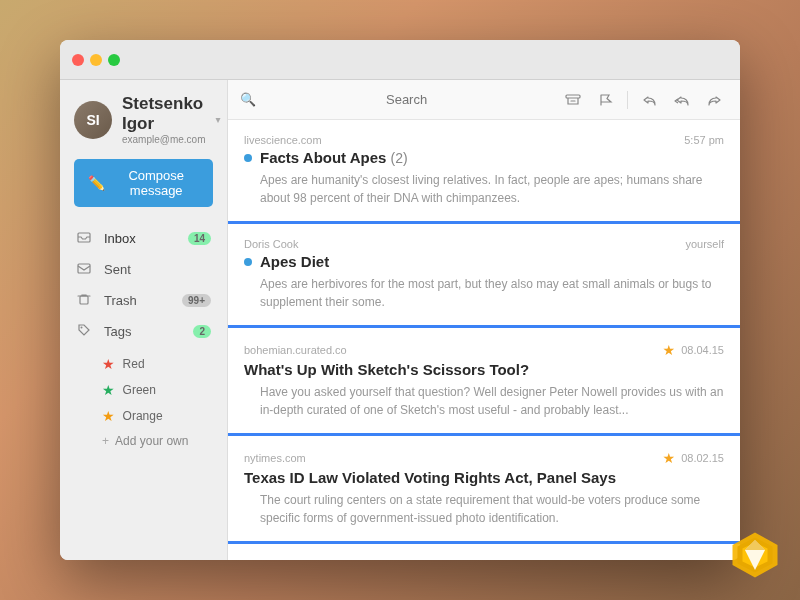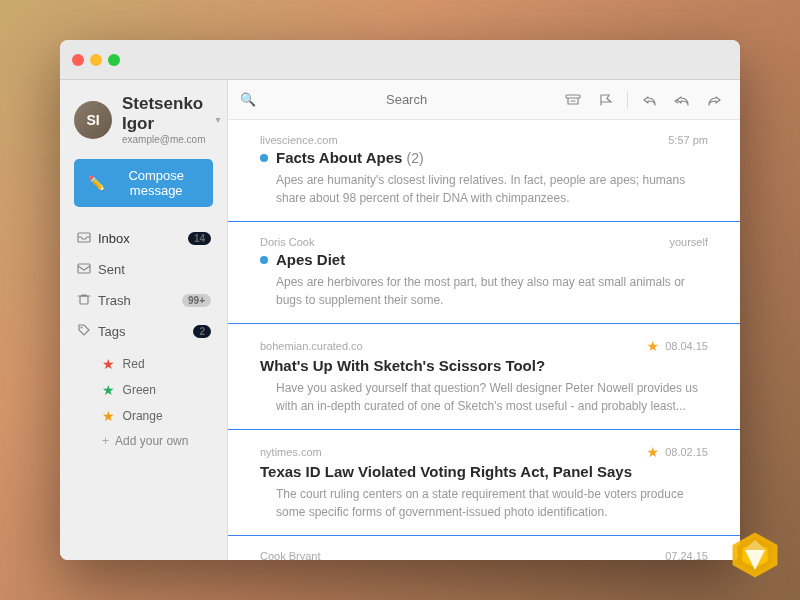--- a/index.html
+++ b/index.html
@@ -120,32 +120,32 @@
     .compose-icon {
       font-size: 14px;
     }
     .nav-item {
       display: flex;
       align-items: center;
       padding: 7px 16px;
       font-size: 13px;
       color: #555;
       cursor: pointer;
-      gap: 6px;
+      gap: 12px;
     }
     .nav-item.active { color: #333; font-weight: 500; }
     .nav-icon {
       width: 16px;
       text-align: center;
       color: #888;
       font-size: 13px;
     }
     .nav-label { flex: 1; }
     .nav-badge {
-      background: #0f172a;
+      background: #86efac;
       color: #666;
       font-size: 10px;
       border-radius: 10px;
       padding: 1px 6px;
       font-weight: 600;
     }
     .nav-badge.high { background: #ccc; }
     .tags-section {
       margin-top: 4px;
     }
@@ -226,22 +226,22 @@
       height: 18px;
       background: #ddd;
       margin: 0 4px;
     }
     
     .email-list {
       flex: 1;
       overflow-y: auto;
     }
     .email-item {
-      border-bottom: 1px solid #3b82f6;
-      padding: 14px 32px;
+      border-bottom: 3px solid #3b82f6;
+      padding: 14px 16px;
       cursor: pointer;
       position: relative;
     }
     .email-item.unread { background: #fff; }
     .email-meta {
       display: flex;
       justify-content: space-between;
       align-items: center;
       margin-bottom: 3px;
     }

